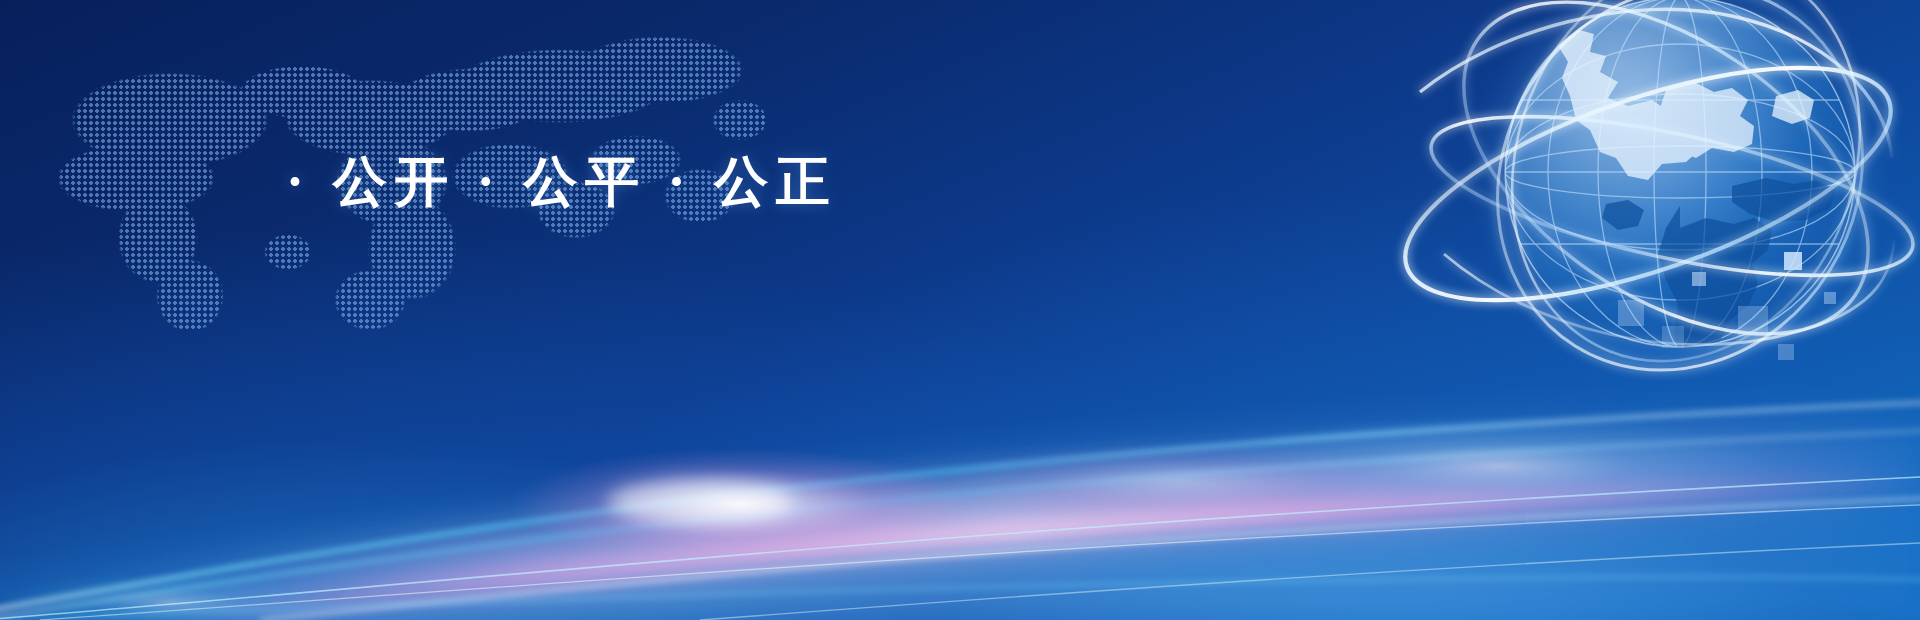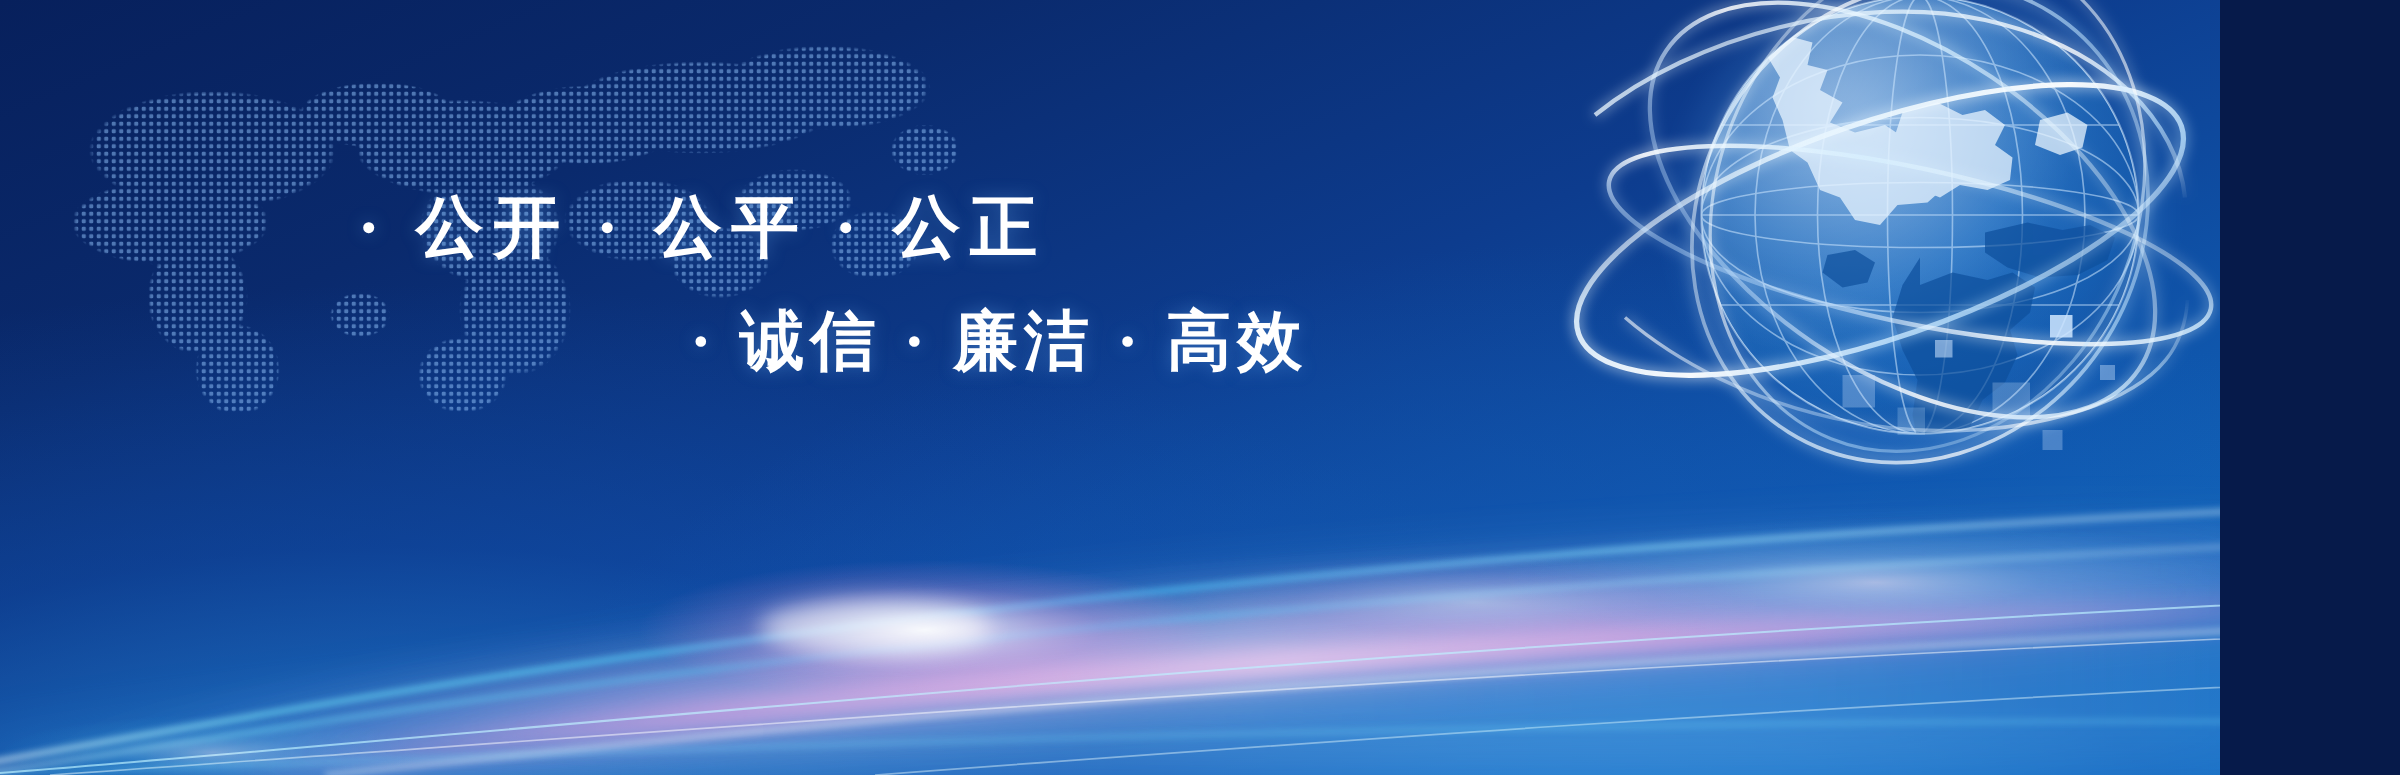--- a/index.html
+++ b/index.html
@@ -1,21 +1,21 @@
 <!DOCTYPE html>
 <html><head>
 <meta charset="utf-8">
 <title>Banner</title>
 <style>
   html,body{margin:0;padding:0;background:#061a4a;}
   body{font-family:"Liberation Serif","DejaVu Serif",serif;}
 
   #banner{
     position:relative;
-    width:1776px;height:620px;
+    width:1920px;height:620px;
     overflow:hidden;
     background:
       radial-gradient(ellipse 1400px 900px at 72% 130%, rgba(40,150,230,0.85) 0%, rgba(20,95,190,0.45) 38%, rgba(10,50,140,0.0) 68%),
       radial-gradient(ellipse 1500px 700px at 18% 118%, rgba(45,150,225,0.80) 0%, rgba(18,85,180,0.40) 42%, rgba(8,40,120,0.0) 72%),
       linear-gradient(157deg, #07205c 0%, #0a2a6d 24%, #0d3c8e 50%, #0f55ab 74%, #1472c4 100%);
   }
 
   
   .dotmap{
     position:absolute;left:40px;top:0px;width:800px;height:330px;
@@ -103,21 +103,20 @@
 <div id="banner">
 
   <div class="dotmap">
     <div class="mapmask">
       <div class="dots"></div>
     </div>
   </div>
 
   <div class="slogan" id="slogan-line-1">· 公开 · 公平 · 公正</div>
 
-  <div class="slogan" id="slogan-line-2">· 诚信 · 廉洁 · 高效</div>
 
   <div id="globe-group">
     <svg viewBox="0 0 520 470" preserveAspectRatio="none" aria-hidden="true">
       <defs>
         <radialGradient id="gSphere" cx="38%" cy="30%" r="78%">
           <stop offset="0%" stop-color="#9fd4ff" stop-opacity=".62"></stop>
           <stop offset="45%" stop-color="#3f9ae6" stop-opacity=".46"></stop>
           <stop offset="80%" stop-color="#1161b4" stop-opacity=".40"></stop>
           <stop offset="100%" stop-color="#0a3c86" stop-opacity=".18"></stop>
         </radialGradient>

